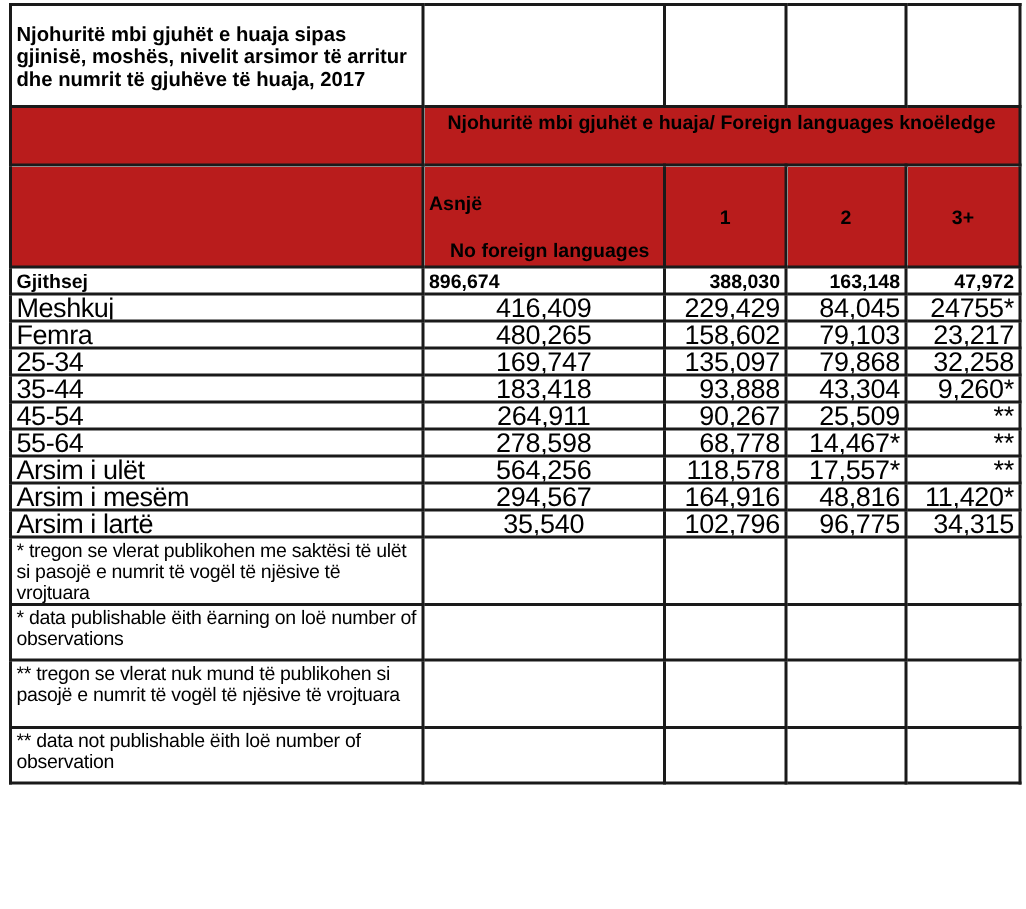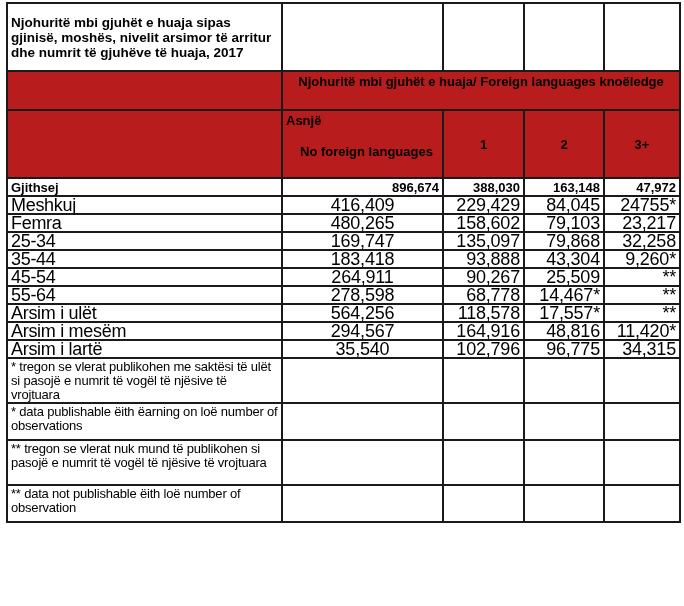--- a/index.html
+++ b/index.html
@@ -6,28 +6,28 @@
   body { width: 684px; height: 606px; position: relative; overflow: hidden;
          font-family: "Liberation Sans", sans-serif; color: #000; }
   table { position: absolute; left: 6px; top: 2px; border-collapse: collapse; table-layout: fixed; }
   td { border: 2px solid #1a1a1a; padding: 0 3px; font-size: 13px; line-height: 15px; vertical-align: middle; overflow: hidden; }
   col.c0 { width: 275px; } col.c1 { width: 161px; } col.c2 { width: 81px; } col.c3 { width: 80px; } col.c4 { width: 76px; }
   .gray { background: #b91c1c; }
   .title-cell { height: 66px; font-weight: bold; font-size: 13.5px; line-height: 15px; vertical-align: middle; }
   .hdr1 { height: 35px; text-align: center; font-weight: bold; vertical-align: top; padding-top: 2px; }
   .hdr2 { height: 68px; font-weight: bold; }
   .hdr2 .num { text-align: center; }
-  .asnje { vertical-align: top; padding-top: 2px; }
+  .asnje { vertical-align: top; padding-top: 17px; }
   .asnje .line2 { display: block; margin-top: 16px; padding-left: 14px; }
   tr.body td { height: 16px; font-family: "Liberation Sans Narrow", "Liberation Sans", sans-serif; font-size: 18px; }
   tr.body td.lbl { letter-spacing: -0.3px; }
   tr.body td.v1 { text-align: center; letter-spacing: -0.2px; }
   tr.body td.vr { text-align: right; letter-spacing: -0.2px; }
   tr.total td { height: 16px; font-weight: bold; font-size: 13px; margin-left: 11px; }
-  tr.total td.v1 { text-align: right; }
+  tr.total td.v1 { text-align: left; }
   tr.total td.vr { text-align: right; }
   tr.note td { font-size: 13px; line-height: 14px; letter-spacing: -0.2px; vertical-align: top; padding-top: 1px; }
   tr.note3 td { height: 42px; }
   tr.note2 td { height: 34px; }
 </style>
 </head>
 <body>
 
 <table>
   <colgroup>

